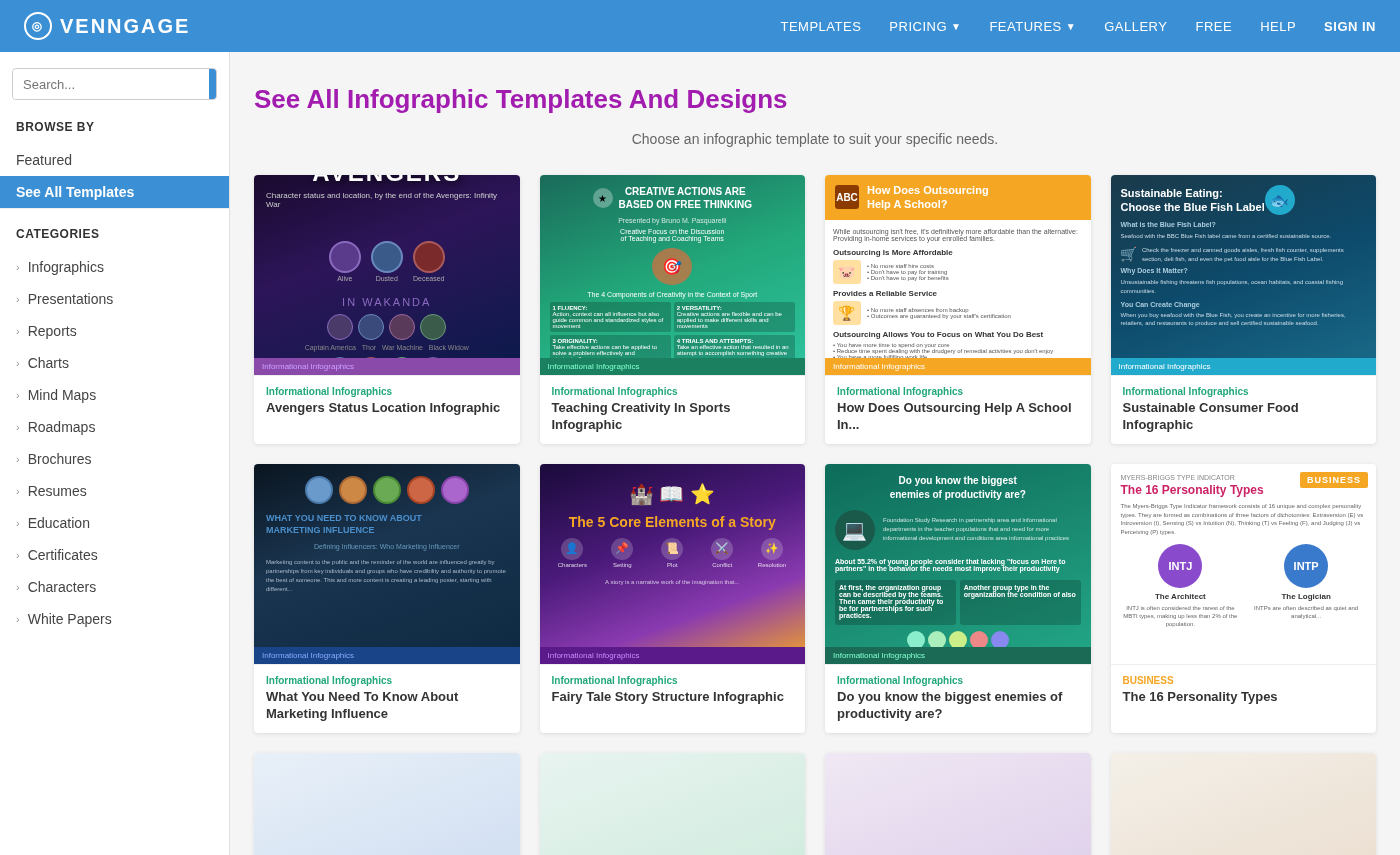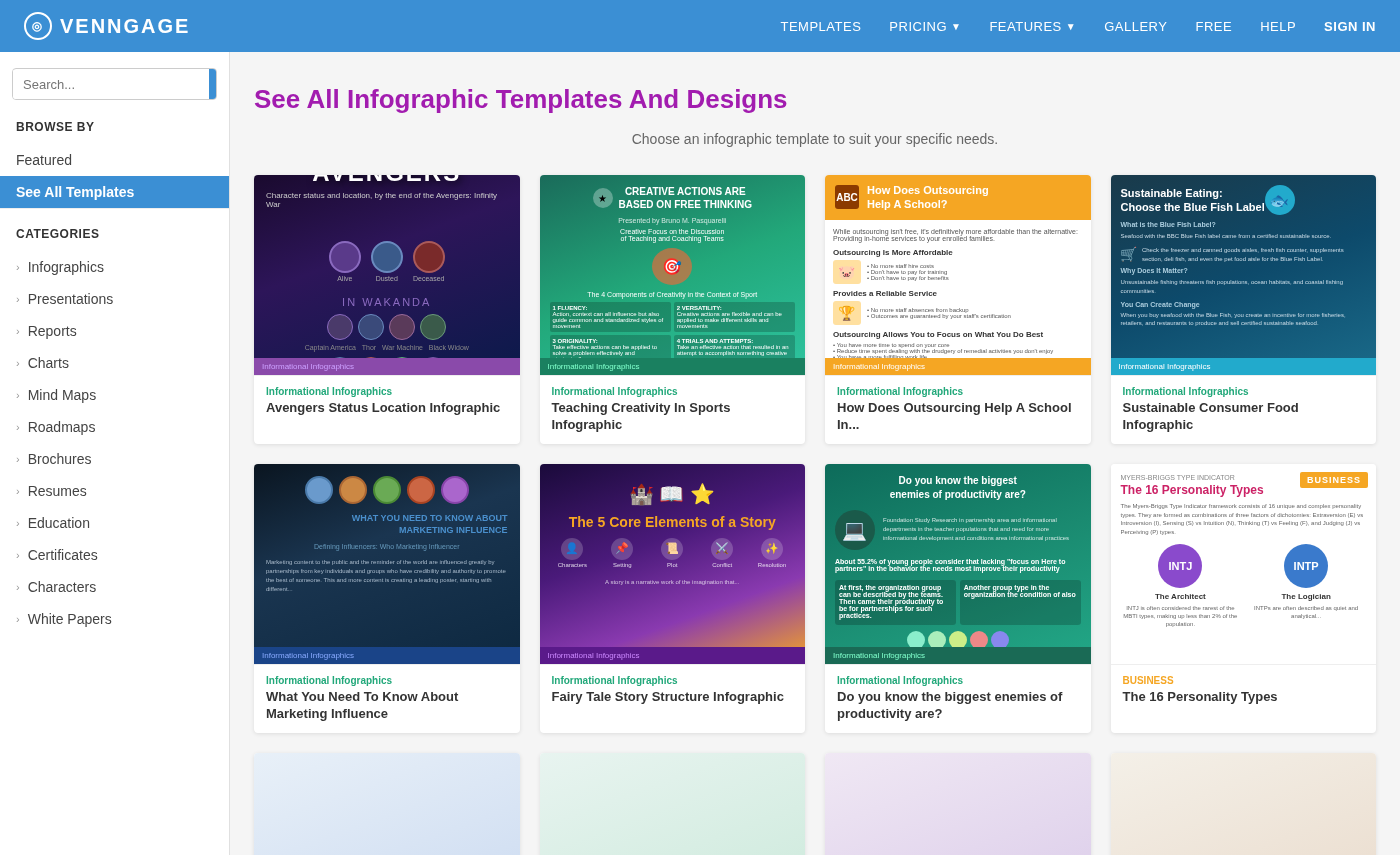--- a/index.html
+++ b/index.html
@@ -506,21 +506,21 @@
       <div class="card">
         <div class="card-img marketing">
           <div style="width:100%;height:100%;display:flex;flex-direction:column;padding:12px;position:relative;">
             <div style="display:flex;justify-content:center;gap:6px;margin-bottom:8px;">
               <div style="width:28px;height:28px;border-radius:50%;background:#6a9acc;border:2px solid #4a7aaa;"></div>
               <div style="width:28px;height:28px;border-radius:50%;background:#cc8844;border:2px solid #aa6633;"></div>
               <div style="width:28px;height:28px;border-radius:50%;background:#6aaa55;border:2px solid #4a8a35;"></div>
               <div style="width:28px;height:28px;border-radius:50%;background:#cc6644;border:2px solid #aa4422;"></div>
               <div style="width:28px;height:28px;border-radius:50%;background:#aa66cc;border:2px solid #8844aa;"></div>
             </div>
-            <div style="font-size:9px;font-weight:700;color:#4a8fcc;text-align:right;line-height:1.4;margin-bottom:6px;">WHAT YOU NEED TO KNOW ABOUT<br>MARKETING INFLUENCE</div>
+            <div style="font-size:9px;font-weight:700;color:#4a8fcc;text-align:left;line-height:1.4;margin-bottom:6px;">WHAT YOU NEED TO KNOW ABOUT<br>MARKETING INFLUENCE</div>
             <div style="font-size:7px;color:#6699bb;text-align:center;margin-bottom:8px;">Defining Influencers: Who Marketing Influencer</div>
             <div style="font-size:6px;color:#aabbcc;line-height:1.5;">Marketing content to the public and the reminder of the world are influenced greatly by partnerships from key individuals and groups who have credibility and authority to promote the best of someone. This and more content is creating a leading poster, starting with different...</div>
           </div>
           <div style="position:absolute;bottom:0;left:0;right:0;background:#1a4488;padding:4px 8px;">
             <div style="font-size:8px;color:#88aaff;">Informational Infographics</div>
           </div>
         </div>
         <div class="card-footer">
           <div class="card-category">Informational Infographics</div>
           <div class="card-name">What You Need To Know About Marketing Influence</div>

